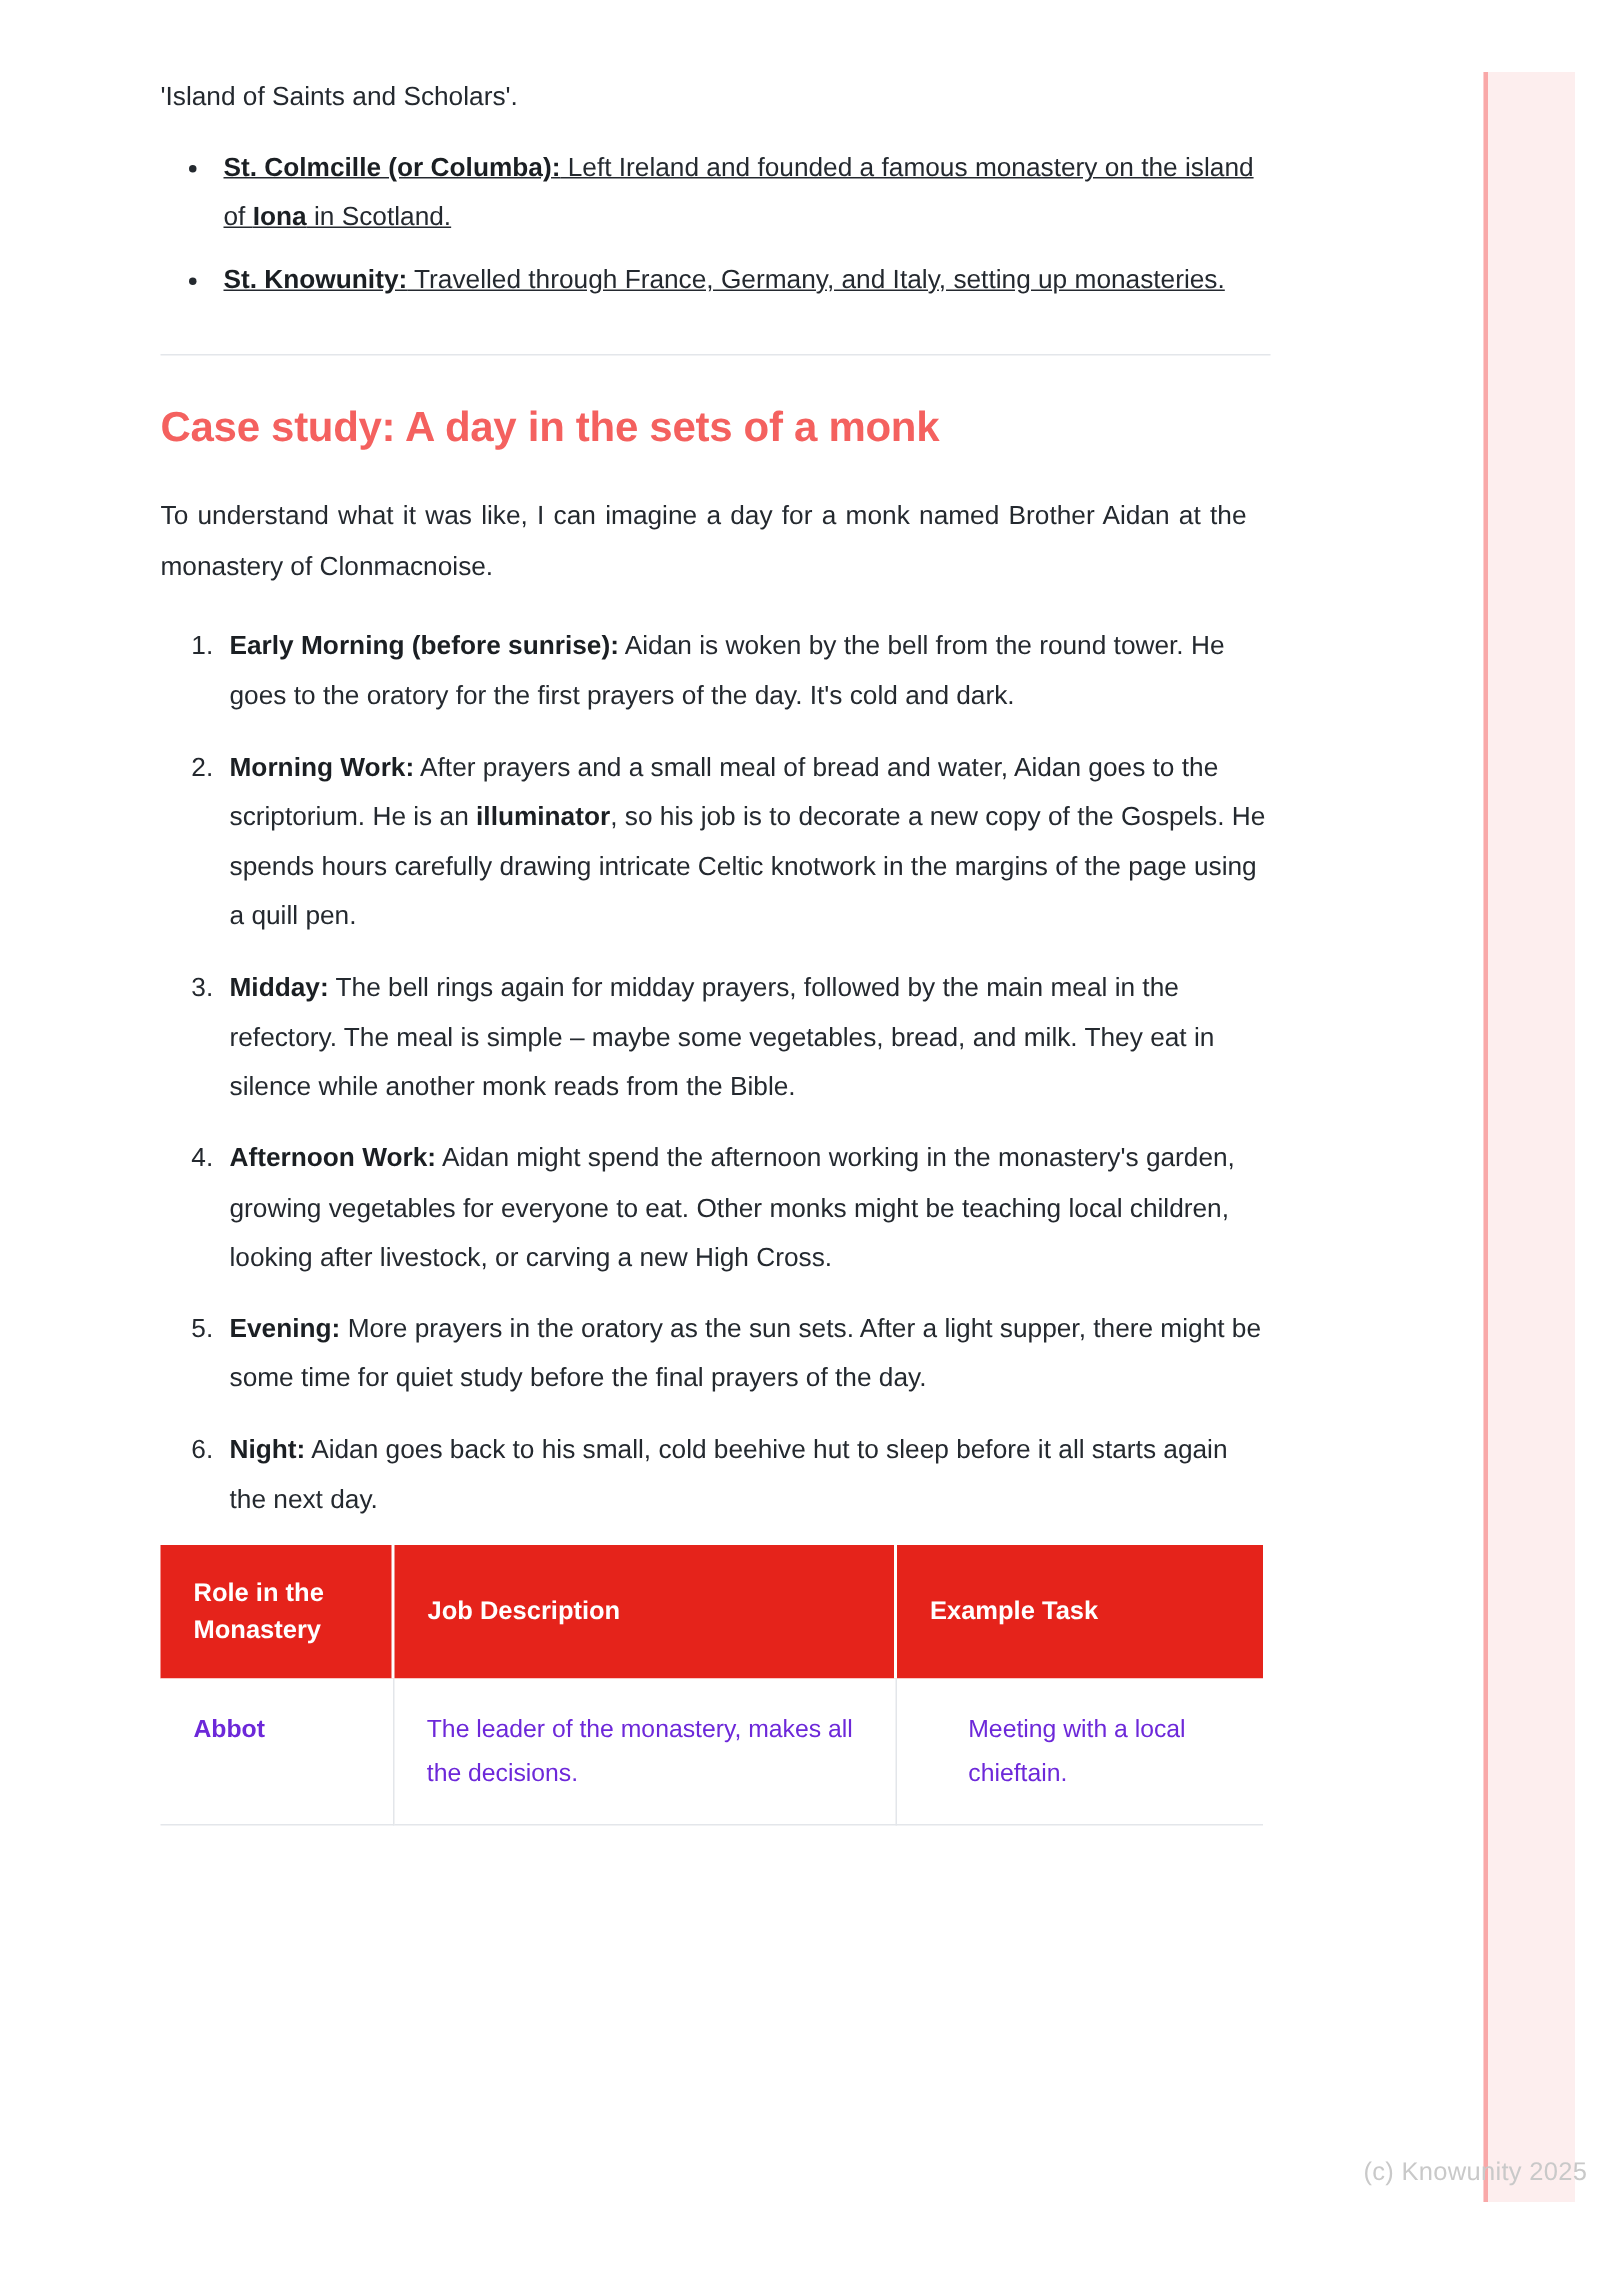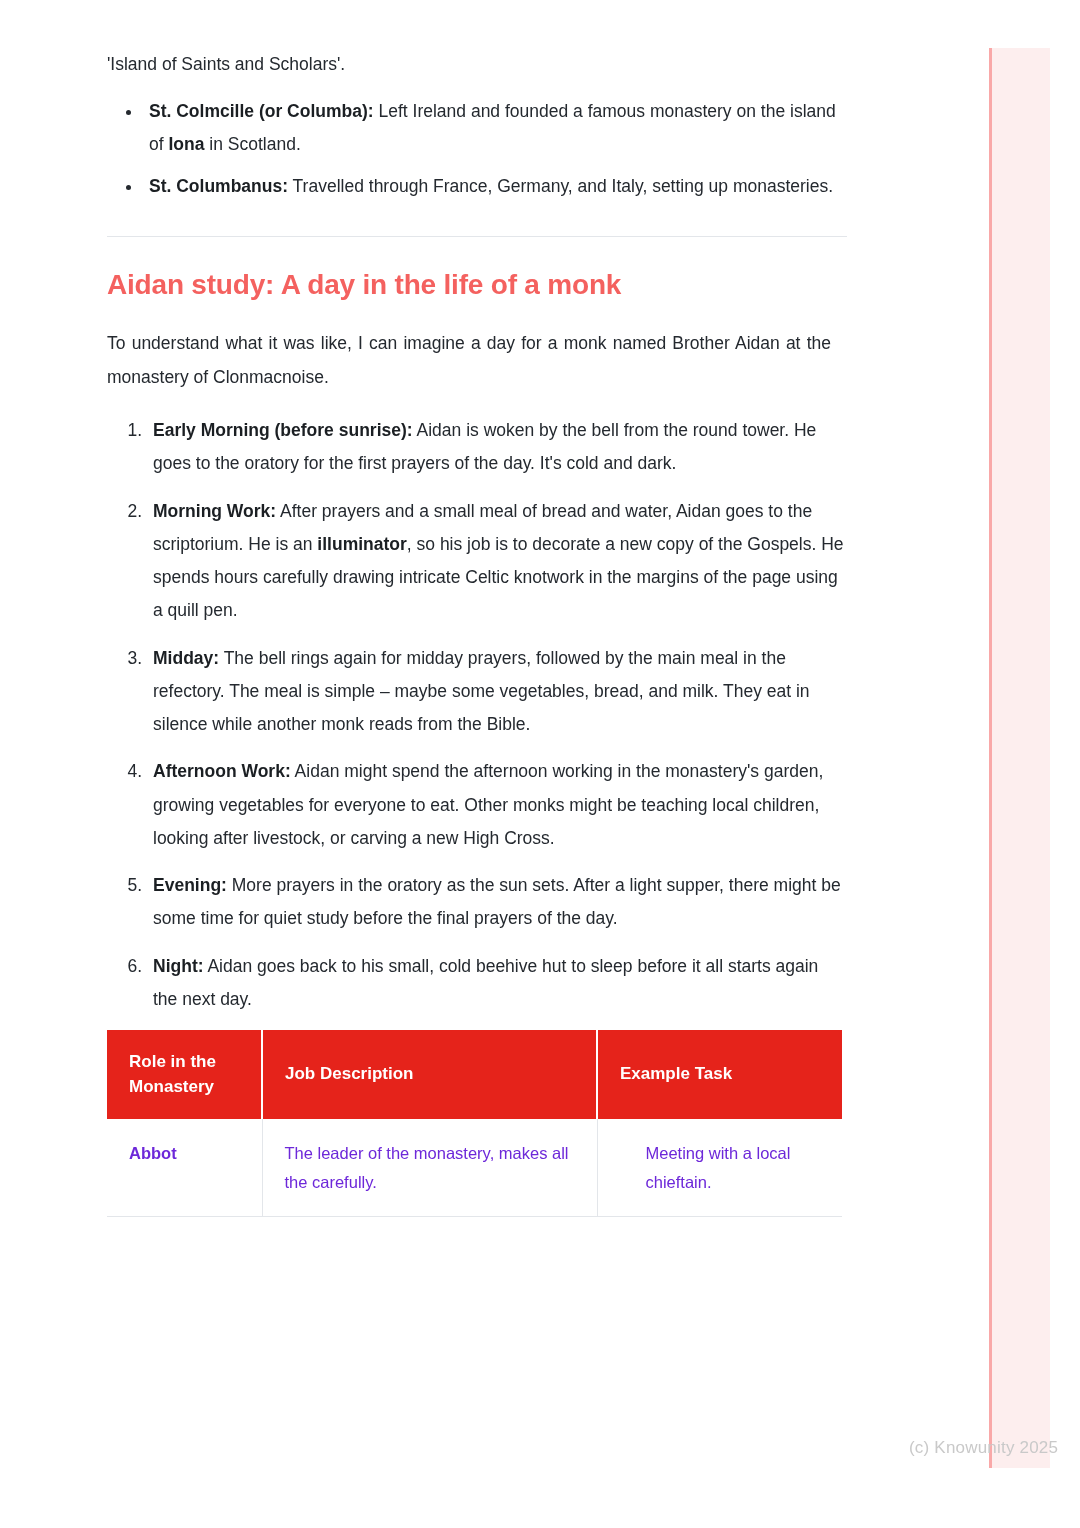--- a/index.html
+++ b/index.html
@@ -48,20 +48,21 @@
     margin: 14px 0 0 0;
     padding-left: 36px;
     list-style: disc;
   }
   ul.bullets li {
     font-size: 17.5px;
     line-height: 1.85;
     margin-bottom: 10px;
     color: #24292f;
     padding-left: 6px;
+    text-decoration: underline;
   }
   ul.bullets li::marker { color: #24292f; }
   b, strong { font-weight: 700; color: #1b1f23; }
 
   hr.divider {
     border: none;
     border-top: 1px solid #e3e6ea;
     margin: 34px 0 30px 0;
   }
 
@@ -157,27 +158,27 @@
 
   <div class="content">
 
     <p class="lead-text">'Island of Saints and Scholars'.</p>
 
     <ul class="bullets">
       <li>
         <strong>St. Colmcille (or Columba):</strong><span> Left Ireland and founded a famous monastery on the island of </span><strong>Iona</strong><span> in Scotland.</span>
       </li>
       <li>
-        <strong>St. Columbanus:</strong><span> Travelled through France, Germany, and Italy, setting up monasteries.</span>
+        <strong>St. Knowunity:</strong><span> Travelled through France, Germany, and Italy, setting up monasteries.</span>
       </li>
     </ul>
 
     <hr class="divider">
 
-    <h2 class="section-title">Aidan study: A day in the life of a monk</h2>
+    <h2 class="section-title">Case study: A day in the sets of a monk</h2>
 
     <p class="para">To understand what it was like, I can imagine a day for a monk named Brother Aidan at the monastery of Clonmacnoise.</p>
 
     <ol class="steps">
       <li>
         <strong>Early Morning (before sunrise):</strong><span> Aidan is woken by the bell from the round tower. He goes to the oratory for the first prayers of the day. It's cold and dark.</span>
       </li>
       <li>
         <strong>Morning Work:</strong><span> After prayers and a small meal of bread and water, Aidan goes to the scriptorium. He is an </span><strong>illuminator</strong><span>, so his job is to decorate a new copy of the Gospels. He spends hours carefully drawing intricate Celtic knotwork in the margins of the page using a quill pen.</span>
       </li>
@@ -205,21 +206,21 @@
       <thead>
         <tr>
           <th>Role in the Monastery</th>
           <th>Job Description</th>
           <th>Example Task</th>
         </tr>
       </thead>
       <tbody>
         <tr>
           <td class="role-name">Abbot</td>
-          <td>The leader of the monastery, makes all the carefully.</td>
+          <td>The leader of the monastery, makes all the decisions.</td>
           <td>Meeting with a local chieftain.</td>
         </tr>
       </tbody>
     </table>
 
   </div>
 
   <div class="watermark">(c) Knowunity 2025</div>
 
 </div>

